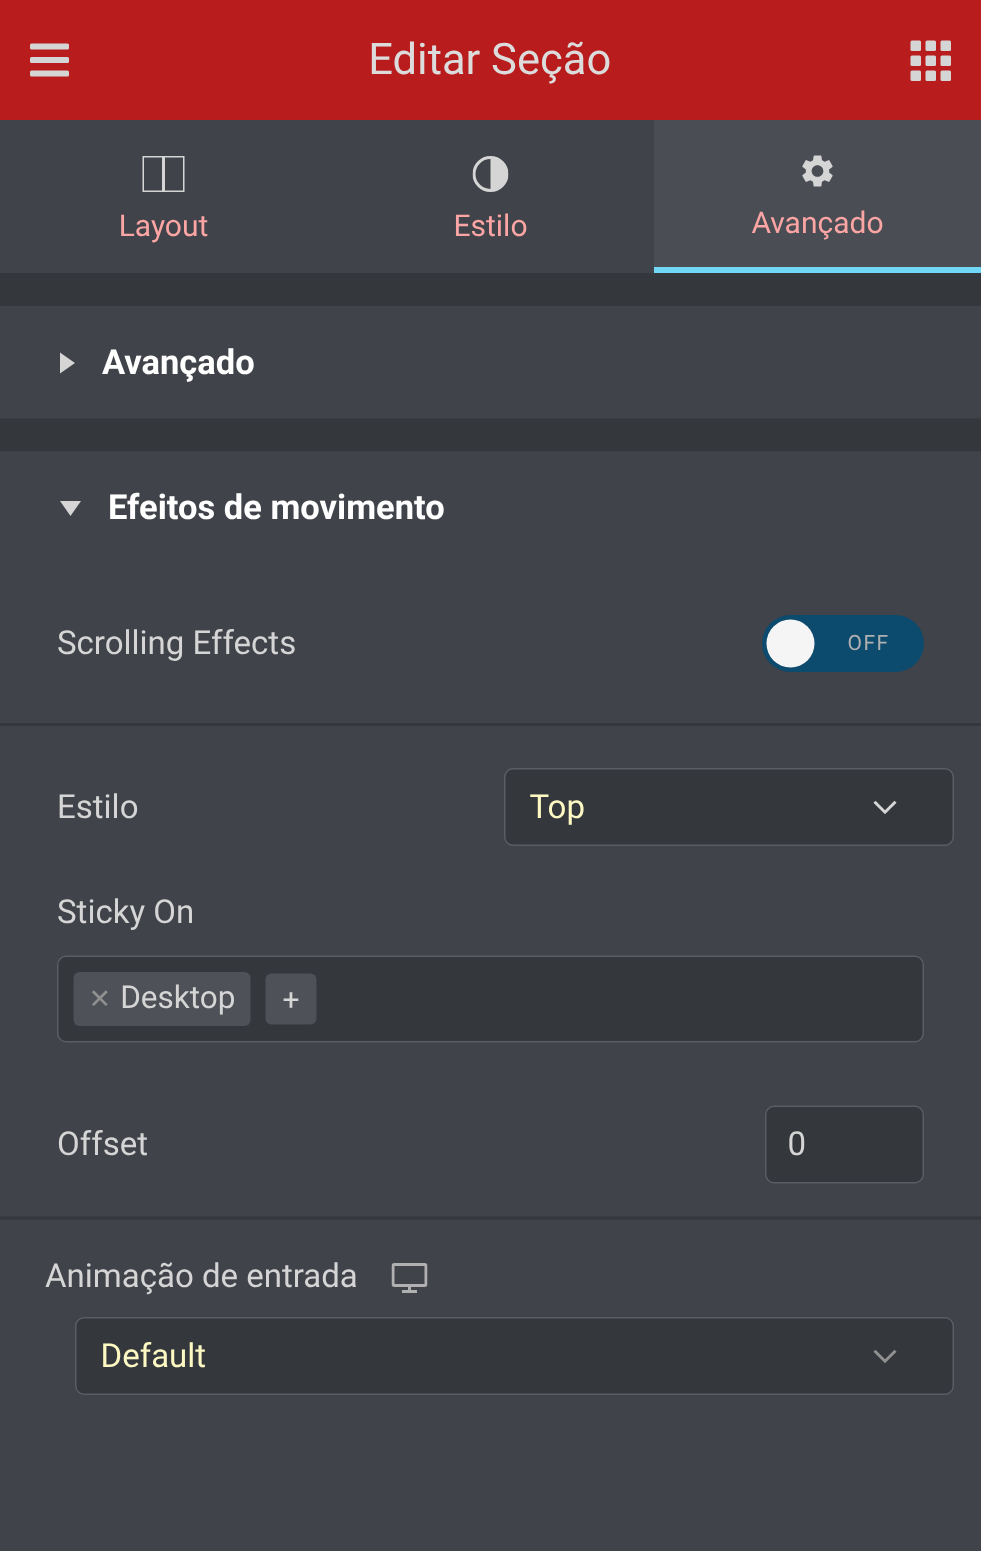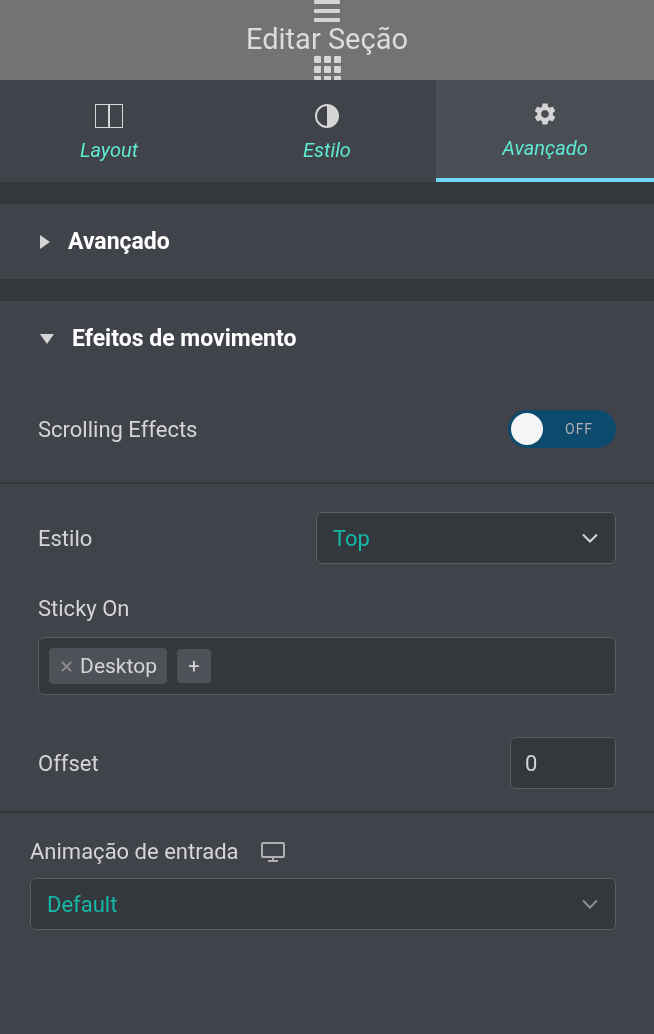--- a/index.html
+++ b/index.html
@@ -10,26 +10,25 @@
     }
     body {
       width: 654px;
       height: 1034px;
       background: #404349;
       color: #e0e0e0;
       overflow: hidden;
     }
     .header {
       height: 80px;
-      background: #737373;
+      background: #b91c1c;
       display: flex;
       align-items: center;
       justify-content: space-between;
       padding: 0 20px;
-      flex-direction: column;
     }
     .hamburger-icon {
       display: flex;
       flex-direction: column;
       gap: 5px;
       cursor: pointer;
     }
     .hamburger-icon span {
       width: 26px;
       height: 4px;
@@ -74,22 +73,21 @@
       border-bottom: 4px solid #71d7f7;
     }
     .tab-icon {
       height: 24px;
       display: flex;
       align-items: center;
       justify-content: center;
     }
     .tab-label {
       font-size: 20px;
-      color: #5eead4;
-      font-style: italic;
+      color: #fca5a5;
     }
     .spacer {
       height: 22px;
       background: #34373c;
     }
     .section-header {
       background: #404349;
       padding: 24px 40px;
       display: flex;
       align-items: center;
@@ -161,25 +159,26 @@
     }
     .select-wrap.full {
       width: 100%;
     }
     .select {
       width: 100%;
       height: 52px;
       background: #34373c;
       border: 1px solid #5a5d63;
       border-radius: 6px;
-      color: #14b8a6;
+      color: #fef9c3;
       font-size: 22px;
       padding: 0 16px;
       appearance: none;
       cursor: pointer;
+      margin-left: 20px;
     }
     .select-caret {
       position: absolute;
       right: 18px;
       top: 50%;
       transform: translateY(-50%);
       pointer-events: none;
     }
     .control-block {
       padding: 10px 38px 20px 38px;

